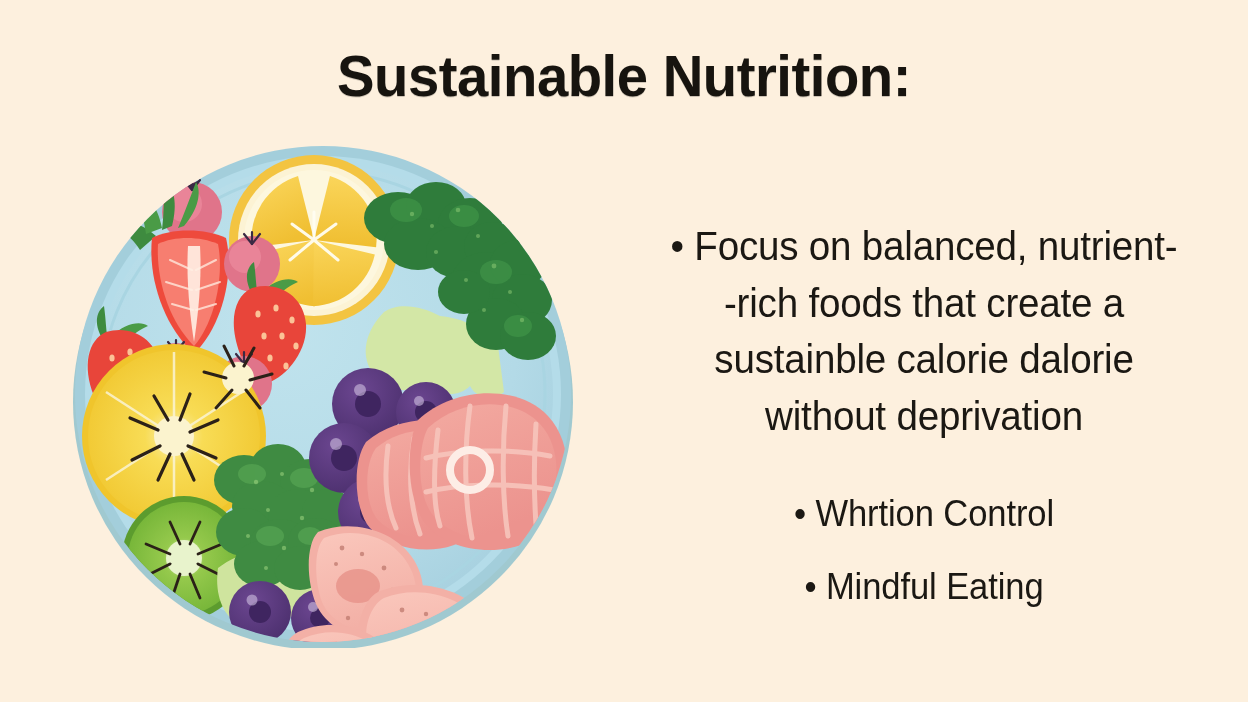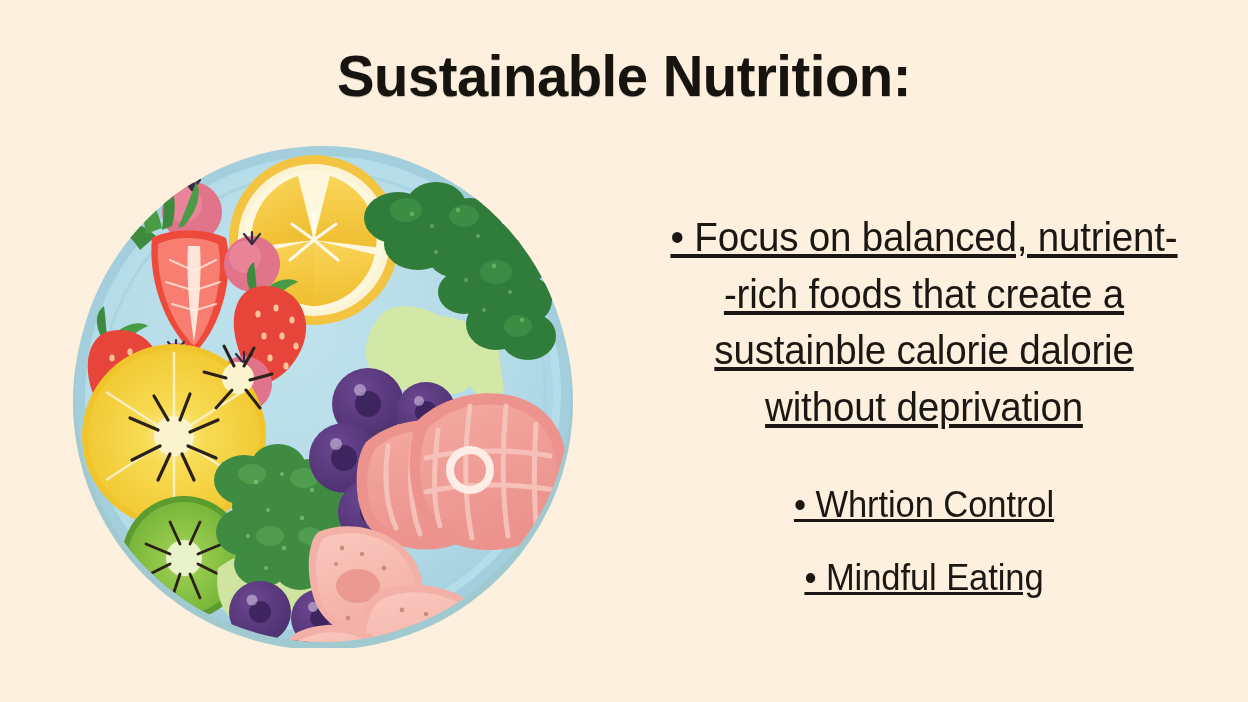--- a/index.html
+++ b/index.html
@@ -50,24 +50,23 @@
     width: 514px;
     height: 508px;
   }
 
   .plate-svg { display: block; width: 514px; height: 508px; }
 
   
   .text-col {
     position: absolute;
     left: 600px;
-    top: 209px;
+    top: 218px;
     width: 648px;
     height: 430px;
-    text-decoration: underline;
   }
 
   .main-bullet {
     text-align: center;
     font-size: 41px;
     line-height: 1.38;
     font-weight: 400;
     color: #1b1813;
     transform: scaleX(0.94);
     transform-origin: center top;

